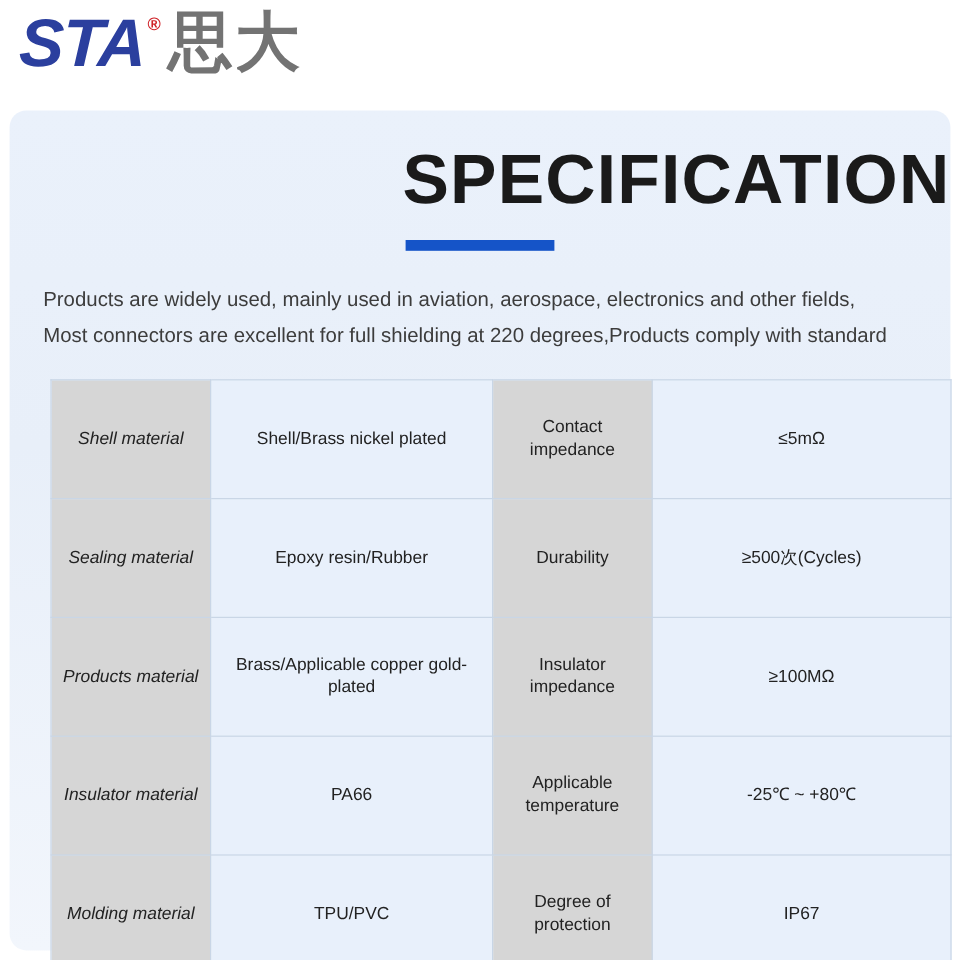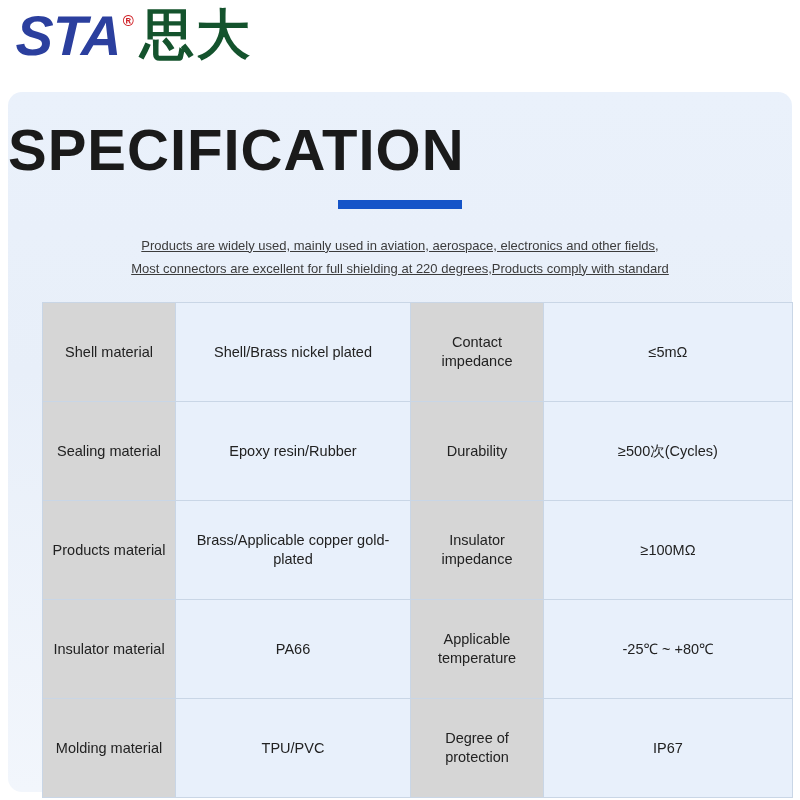--- a/index.html
+++ b/index.html
@@ -50,62 +50,61 @@
     font-size: 15px;
     color: #cf2127;
     font-weight: bold;
     margin-left: 2px;
     margin-top: 4px;
   }
   .logo-cn {
     font-family: "DejaVu Sans", sans-serif;
     font-size: 54px;
     font-weight: bold;
-    color: #14532d;
+    color: #737373;
     line-height: 1;
     margin-left: 6px;
     letter-spacing: 2px;
   }
 
   
   .card {
     position: absolute;
     left: 8px;
     top: 92px;
     width: 784px;
     height: 700px;
     background: linear-gradient(180deg, #eaf1fb 0%, #e8eff9 40%, #f2f6fc 100%);
     border-radius: 14px;
     box-sizing: border-box;
   }
 
   .title {
-    text-align: left;
+    text-align: right;
     font-size: 58px;
     font-weight: bold;
     color: #1a1a1a;
     letter-spacing: 1px;
     margin-top: 26px;
     line-height: 1.1;
   }
   .title-rule {
     width: 124px;
     height: 9px;
     background: #1554c8;
     margin: 18px auto 0 auto;
   }
 
   .intro {
     margin-top: 26px;
-    text-align: center;
+    text-align: left;
     color: #3c3c3c;
-    font-size: 13px;
+    font-size: 17px;
     line-height: 1.75;
     padding: 0 28px;
-    text-decoration: underline;
   }
 
   
   .table-wrap {
     margin: 22px auto 0 auto;
     width: 716px;
   }
   table.spec {
     border-collapse: collapse;
     width: 100%;
@@ -118,20 +117,21 @@
     color: #222;
     text-align: center;
     vertical-align: middle;
     padding: 4px 6px;
     line-height: 1.35;
   }
   td.lbl {
     background: #d6d6d6;
     color: #2b2b2b;
     width: 120px;
+    font-style: italic;
   }
   td.val {
     background: #e8f0fb;
     width: 222px;
   }
   td.lbl2 {
     background: #d6d6d6;
     color: #2b2b2b;
     width: 120px;
   }

